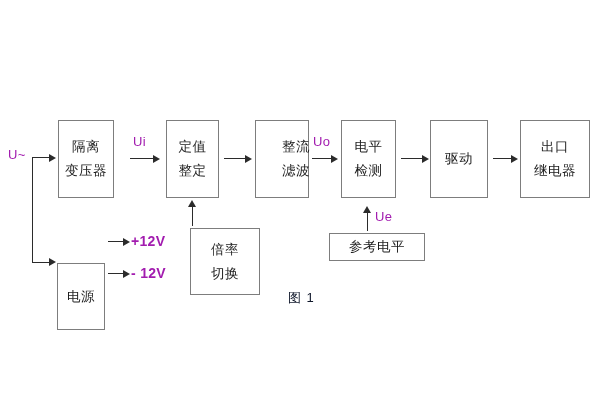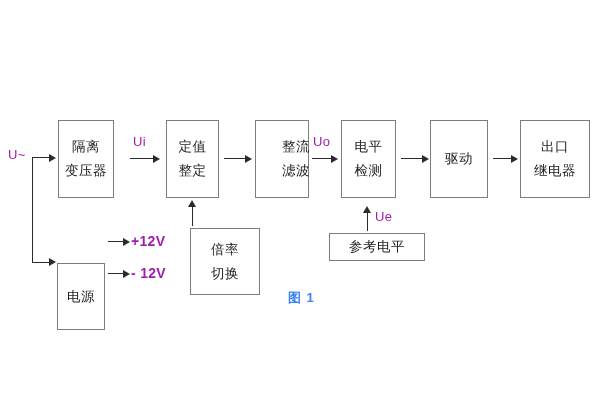--- a/index.html
+++ b/index.html
@@ -33,25 +33,24 @@
   .block .ln { display: block; }
   .label {
     position: absolute;
     color: #a21caf;
     font-size: 13px;
     white-space: nowrap;
     letter-spacing: 0.3px;
   }
   .caption {
     position: absolute;
-    color: #3b82f6;
+    color: #0f172a;
     font-size: 13px;
     letter-spacing: 1px;
     white-space: nowrap;
-    font-weight: bold;
   }
   .line {
     position: absolute;
     background: #2b2b2b;
   }
   .h-line { height: 1.4px; }
   .v-line { width: 1.4px; }
   .arrow-r {
     position: absolute;
     width: 0; height: 0;

